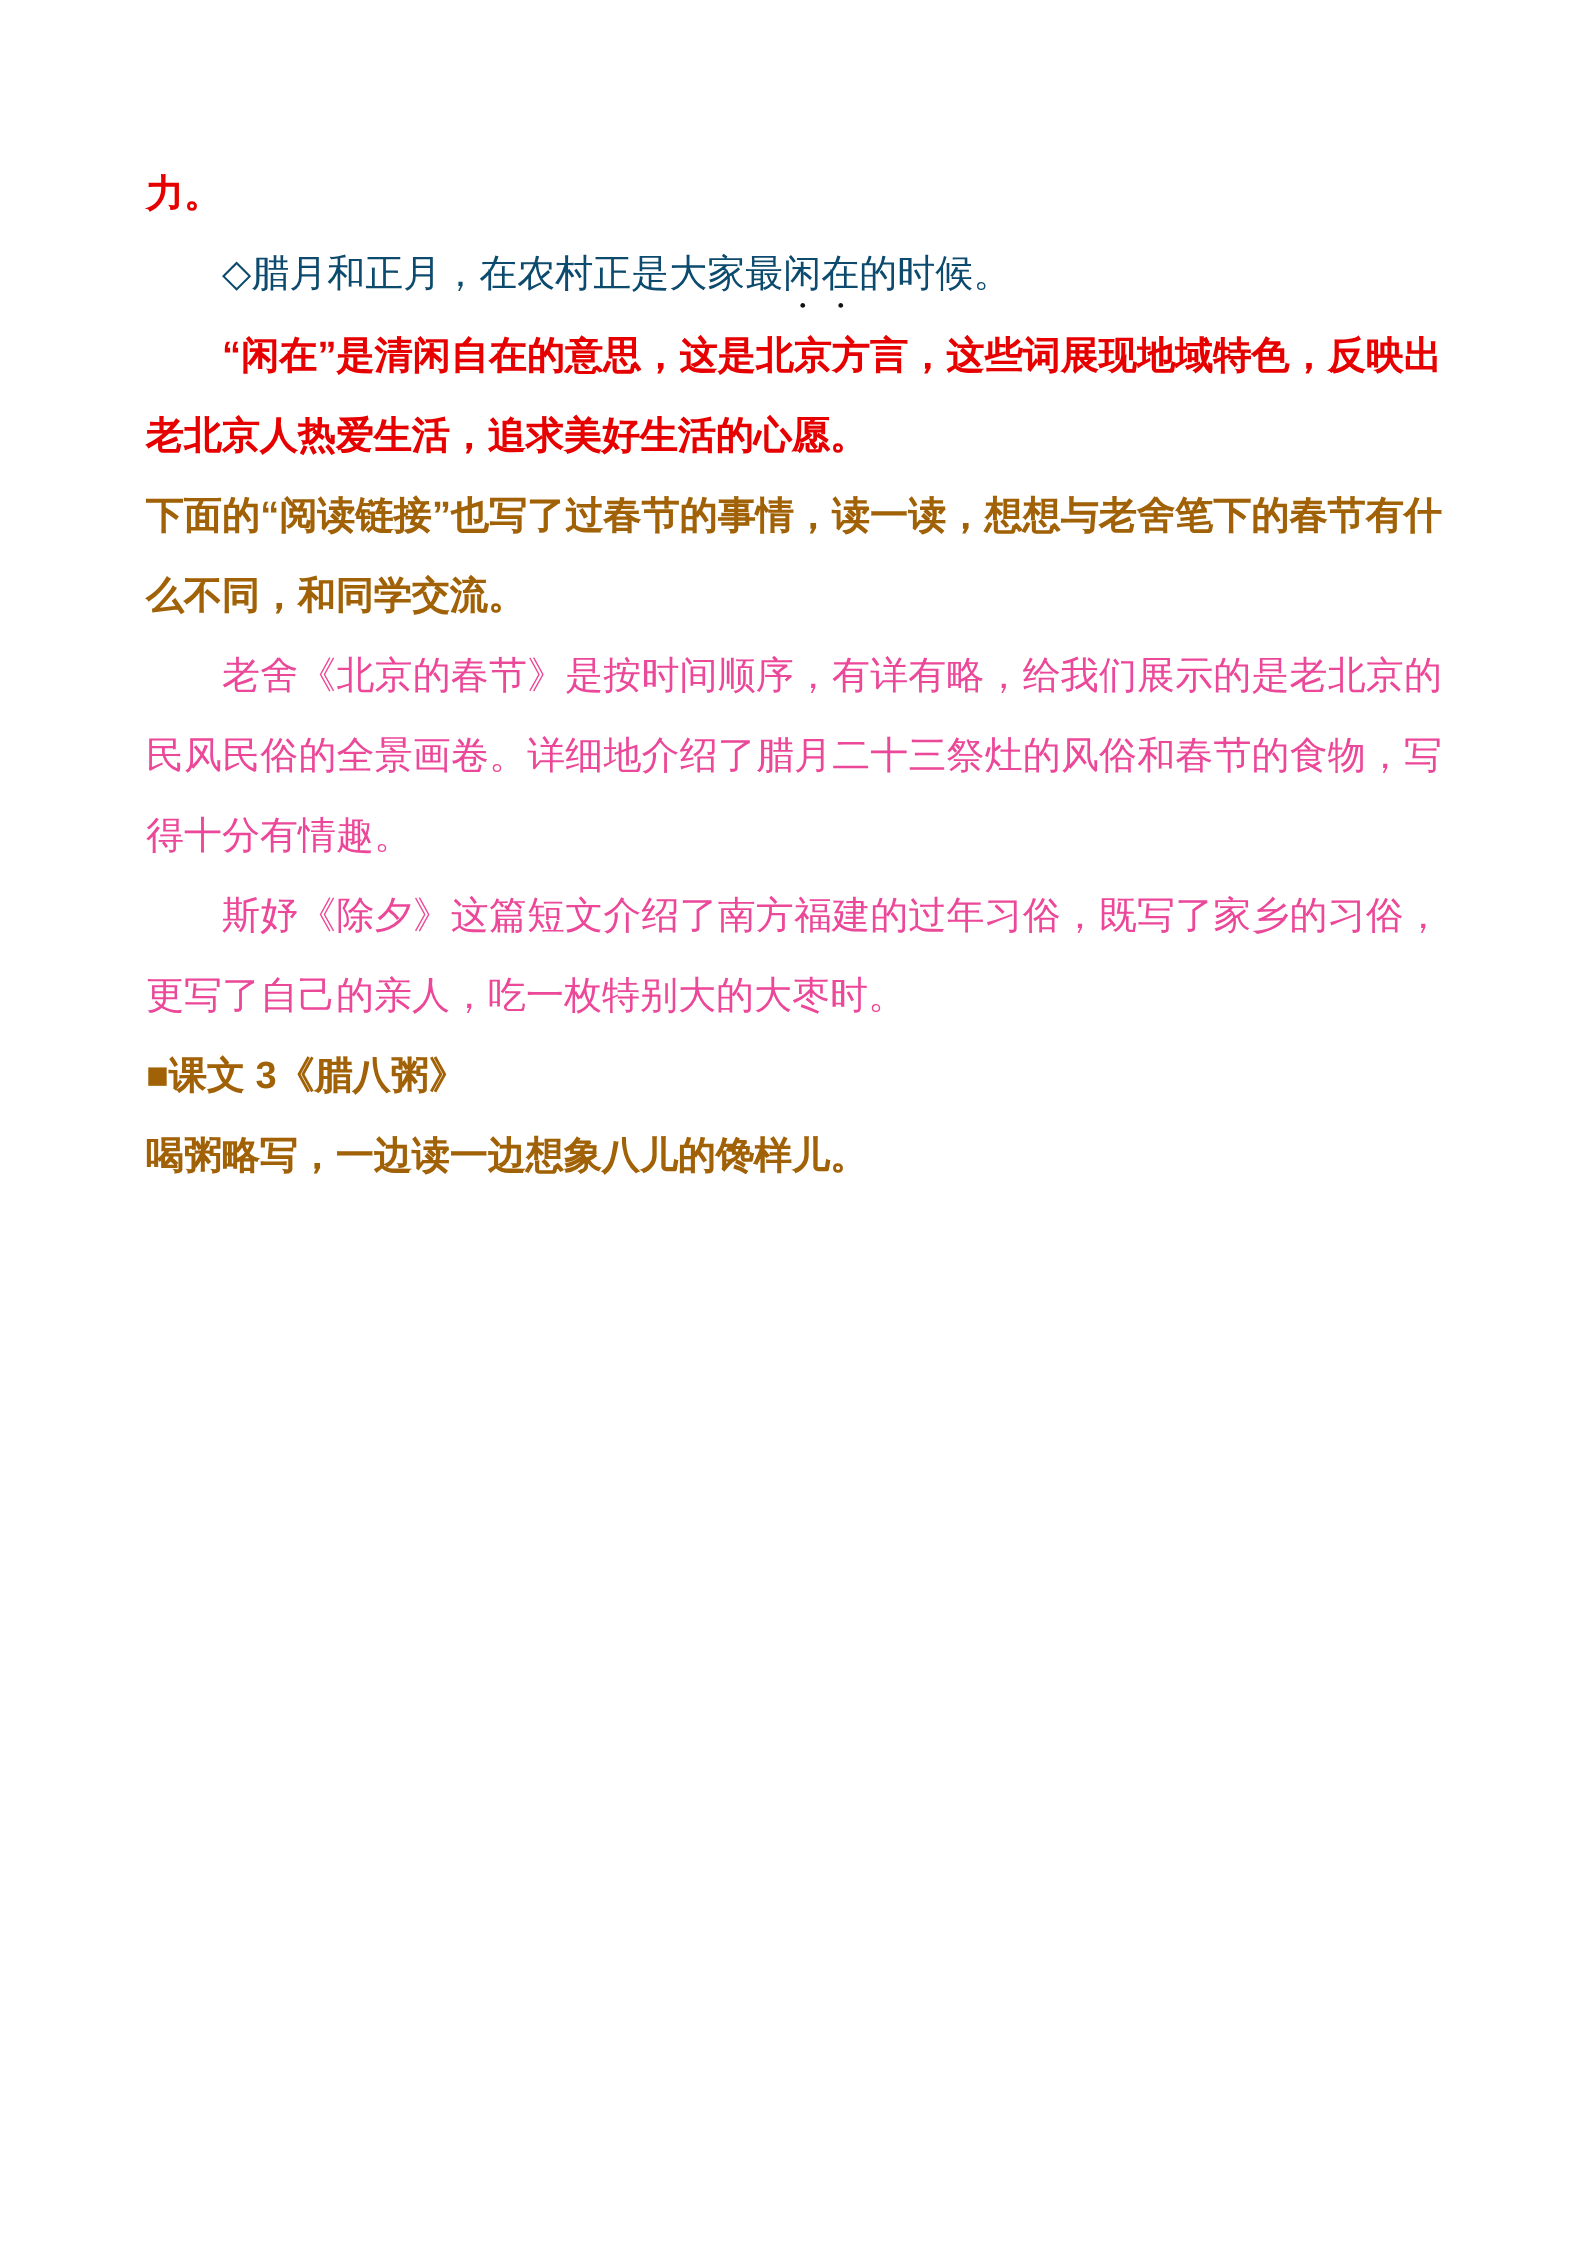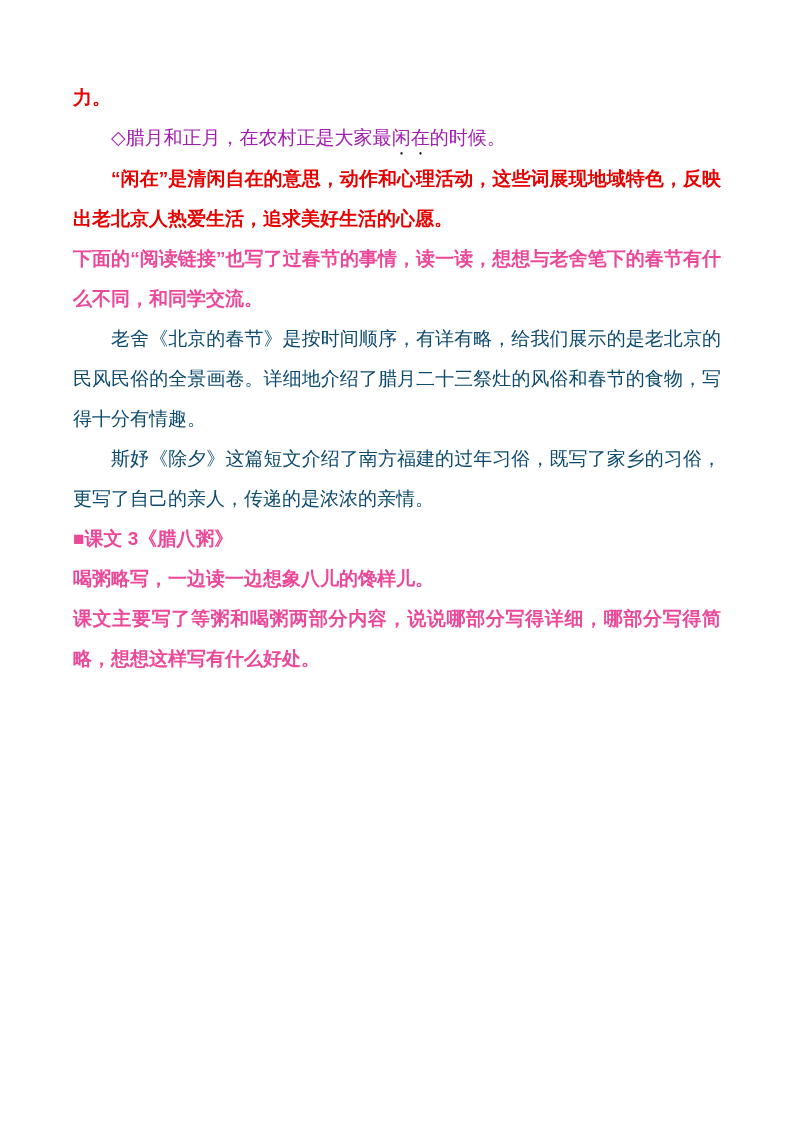--- a/index.html
+++ b/index.html
@@ -15,61 +15,60 @@
   .page p {
     margin: 0;
     font-size: 19px;
     line-height: 40px;
     text-align: justify;
     letter-spacing: 0;
   }
   .indent { text-indent: 38px; }
   .para-regular {
     font-family: "Liberation Serif", "DejaVu Serif", serif;
-    color: #0c4a6e;
+    color: #ec4899;
   }
   .para-kai {
     font-family: "Liberation Serif", "DejaVu Serif", serif;
-    color: #a21caf;
+    color: #0c4a6e;
   }
   .para-red {
     font-family: "Liberation Sans", "DejaVu Sans", sans-serif;
     font-weight: 700;
     color: var(--red-color, #e60000);
   }
   .para-bold {
     font-family: "Liberation Sans", "DejaVu Sans", sans-serif;
     font-weight: 700;
-    color: #ec4899;
+    color: #a16207;
   }
   .em-dots {
     -webkit-text-emphasis: filled dot #111111;
     -webkit-text-emphasis-position: under;
     text-emphasis: filled dot #111111;
     text-emphasis-position: under right;
   }
 </style>
 </head>
 <body>
 
 <div class="page">
 
   <p class="para-red">力。</p>
 
   <p class="para-kai indent"><span>◇腊月和正月，在农村正是大家最</span><span class="em-dots">闲在</span><span>的时候。</span></p>
 
-  <p class="para-red indent">“闲在”是清闲自在的意思，动作和心理活动，这些词展现地域特色，反映出老北京人热爱生活，追求美好生活的心愿。</p>
+  <p class="para-red indent">“闲在”是清闲自在的意思，这是北京方言，这些词展现地域特色，反映出老北京人热爱生活，追求美好生活的心愿。</p>
 
   <p class="para-bold">下面的“阅读链接”也写了过春节的事情，读一读，想想与老舍笔下的春节有什么不同，和同学交流。</p>
 
   <p class="para-regular indent">老舍《北京的春节》是按时间顺序，有详有略，给我们展示的是老北京的民风民俗的全景画卷。详细地介绍了腊月二十三祭灶的风俗和春节的食物，写得十分有情趣。</p>
 
-  <p class="para-regular indent">斯妤《除夕》这篇短文介绍了南方福建的过年习俗，既写了家乡的习俗，更写了自己的亲人，传递的是浓浓的亲情。</p>
+  <p class="para-regular indent">斯妤《除夕》这篇短文介绍了南方福建的过年习俗，既写了家乡的习俗，更写了自己的亲人，吃一枚特别大的大枣时。</p>
 
   <p class="para-bold">■课文 3《腊八粥》</p>
 
   <p class="para-bold">喝粥略写，一边读一边想象八儿的馋样儿。</p>
 
 
-  <p class="para-bold">课文主要写了等粥和喝粥两部分内容，说说哪部分写得详细，哪部分写得简略，想想这样写有什么好处。</p>
 
 
 </div>
 
 </body></html>

